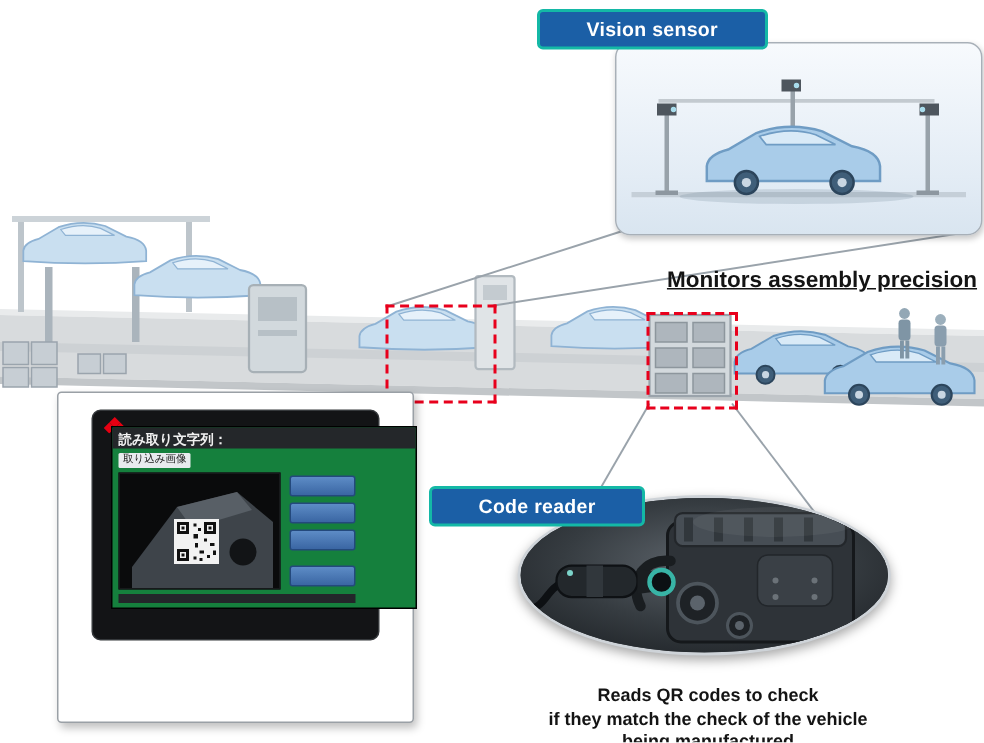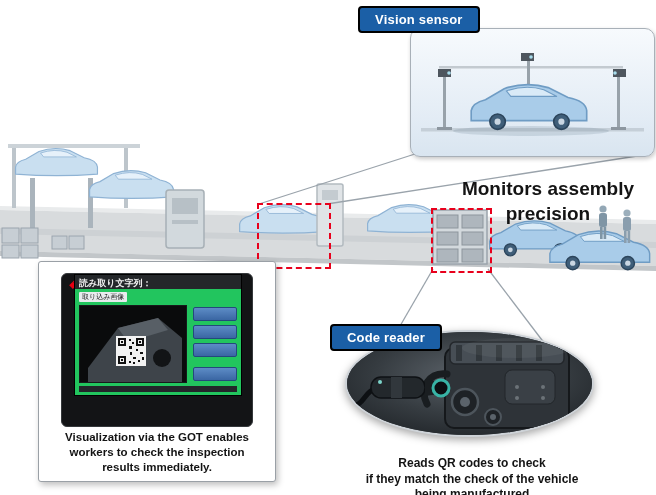--- a/index.html
+++ b/index.html
@@ -11,42 +11,42 @@
   .red-box{position:absolute;border:2px dashed #e8001c;z-index:2;background:transparent;}
   #red-box-vision{left:257px;top:203px;width:70px;height:62px;}
   #red-box-code{left:431px;top:208px;width:57px;height:61px;}
 
   #vision-callout{
     position:absolute;left:410px;top:28px;width:243px;height:127px;z-index:3;
     background:linear-gradient(180deg,#f7fafd 0%,#e3ecf5 70%,#d9e5f0 100%);
     border:1px solid #a8b0b8;border-radius:10px;box-shadow:1px 2px 4px rgba(0,0,0,.22);
   }
   .blue-label{
-    position:absolute;z-index:6;background:#1b5fa6;border:2px solid #000000;border-radius:4px;
-    color:#fff;font-weight:bold;font-size:13px;padding:4px 15px;letter-spacing:.2px;white-space:nowrap;
+    position:absolute;z-index:6;background:#1b5fa6;border:2px solid #14b8a6;border-radius:4px;
+    color:#fff;font-weight:bold;font-size:13px;padding:4px 31px;letter-spacing:.2px;white-space:nowrap;
   }
   #vision-label{left:358px;top:6px;}
-  #code-label{left:286px;top:324px;margin-left:44px;}
+  #code-label{left:286px;top:324px;}
 
   .caption{position:absolute;font-weight:bold;color:#141414;text-align:center;line-height:1.3;}
-  #monitors-caption{left:440px;top:177px;width:216px;font-size:19px;z-index:4;}
+  #monitors-caption{left:440px;top:177px;width:216px;font-size:15px;z-index:4;text-decoration:underline;}
   #code-caption{left:352px;top:456px;width:240px;font-size:12px;z-index:4;}
 
   #got-card{
     position:absolute;left:38px;top:261px;width:236px;height:219px;z-index:4;
     background:#ffffff;border:1px solid #9aa0a6;border-radius:3px;box-shadow:2px 3px 6px rgba(0,0,0,.25);
   }
   #got-bezel{
     position:absolute;left:22px;top:11px;width:190px;height:152px;
     background:#131416;border:1px solid #35383b;border-radius:6px;
   }
   #got-logo{position:absolute;left:7px;top:4px;}
   #got-screen{
-    position:absolute;left:12px;top:0;width:166px;height:120px;
-    background:#22c55e;border:1px solid #000;
+    position:absolute;left:12px;top:10px;width:166px;height:120px;
+    background:#15803d;border:1px solid #000;padding-left:36px;
   }
   .scr-title{
     position:absolute;left:0;top:0;width:100%;height:14px;box-sizing:border-box;
     background:#24272a;color:#f0f0f0;font-size:9px;font-weight:bold;padding:2px 4px;white-space:nowrap;overflow:hidden;
   }
   .scr-chip{
     position:absolute;left:4px;top:17px;background:#e8ebee;color:#1a1a1a;
     font-size:7px;line-height:10px;padding:0 3px;border-radius:1px;white-space:nowrap;
   }
   .scr-image{position:absolute;left:4px;top:30px;width:108px;height:78px;background:#0a0b0c;border:1px solid #17191b;box-sizing:border-box;overflow:hidden;}
@@ -238,25 +238,20 @@
             </g>
           </svg>
         </div>
         <div class="scr-btn" style="top:32px"></div>
         <div class="scr-btn" style="top:50px"></div>
         <div class="scr-btn" style="top:68px"></div>
         <div class="scr-btn" style="top:92px"></div>
         <div class="scr-bottom"></div>
       </div>
     </div>
-    <div id="got-caption" class="caption">
-      <div>Visualization via the GOT enables</div>
-      <div>workers to check the inspection</div>
-      <div>results immediately.</div>
-    </div>
   </div>
 
   <div id="engine-oval">
     <svg width="245" height="103" viewBox="0 0 245 103">
       <defs>
         <radialGradient id="engbg" cx="50%" cy="42%" r="70%">
           <stop offset="0%" stop-color="#5d646b"></stop>
           <stop offset="55%" stop-color="#363c41"></stop>
           <stop offset="100%" stop-color="#1d2125"></stop>
         </radialGradient>

